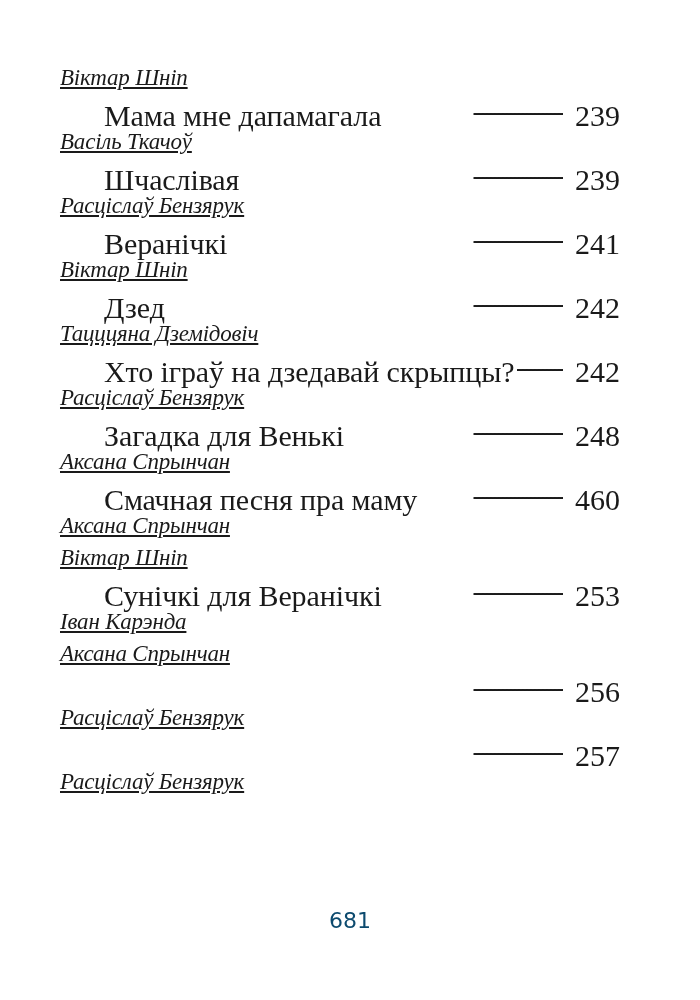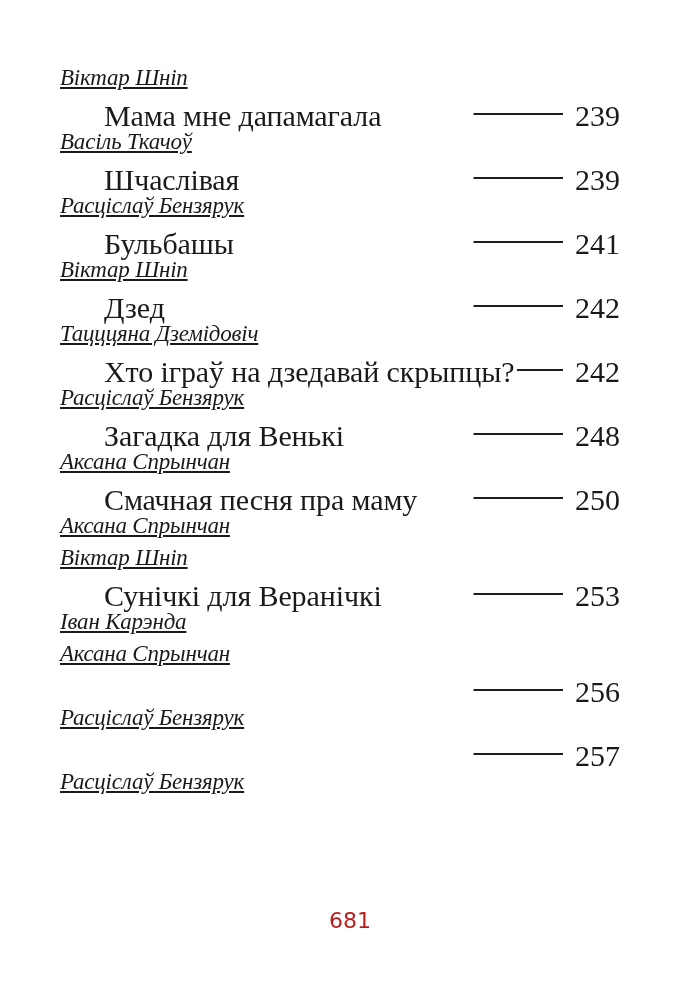--- a/index.html
+++ b/index.html
@@ -70,21 +70,21 @@
       min-width: 40px;
     }
     .footer-page {
       position: absolute;
       top: 908px;
       left: 0;
       width: 700px;
       text-align: center;
       font-family: "DejaVu Sans", "Liberation Sans", sans-serif;
       font-size: 22px;
-      color: #b91c1c;
+      color: #0c4a6e;
     }
   </style>
 </head>
 <body>
 
 <div class="toc">
 
   <div class="entry">
     <div class="author">Віктар Шніп</div>
     <div class="title-row">
@@ -99,21 +99,21 @@
     <div class="title-row">
       <span class="title-text">Шчаслівая</span>
       <span class="leader"></span>
       <span class="page">239</span>
     </div>
   </div>
 
   <div class="entry">
     <div class="author">Расціслаў Бензярук</div>
     <div class="title-row">
-      <span class="title-text">Бульбашы</span>
+      <span class="title-text">Веранічкі</span>
       <span class="leader"></span>
       <span class="page">241</span>
     </div>
   </div>
 
   <div class="entry">
     <div class="author">Віктар Шніп</div>
     <div class="title-row">
       <span class="title-text">Дзед</span>
       <span class="leader"></span>
@@ -137,21 +137,21 @@
       <span class="leader"></span>
       <span class="page">248</span>
     </div>
   </div>
 
   <div class="entry">
     <div class="author">Аксана Спрынчан</div>
     <div class="title-row">
       <span class="title-text">Смачная песня пра маму</span>
       <span class="leader"></span>
-      <span class="page">250</span>
+      <span class="page">460</span>
     </div>
   </div>
 
   <div class="entry">
     <div class="author">Аксана Спрынчан</div>
   </div>
 
   <div class="entry">
     <div class="author">Віктар Шніп</div>
     <div class="title-row">

